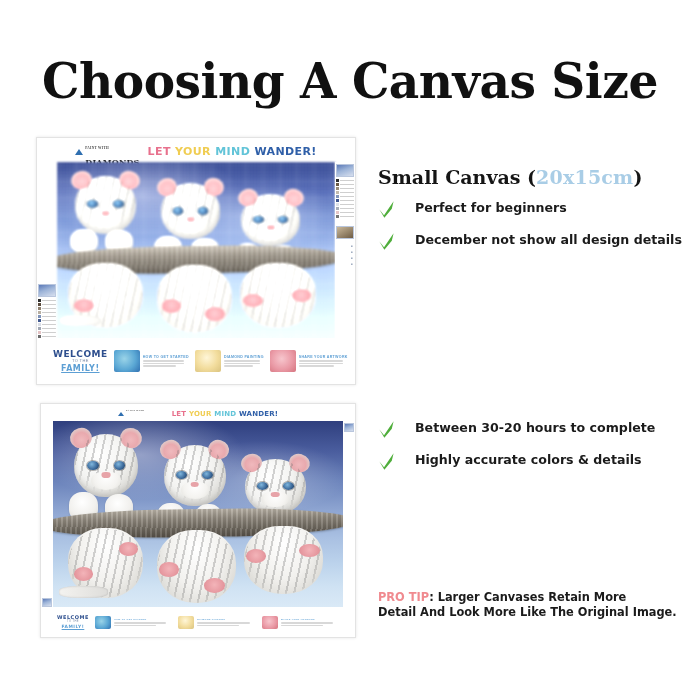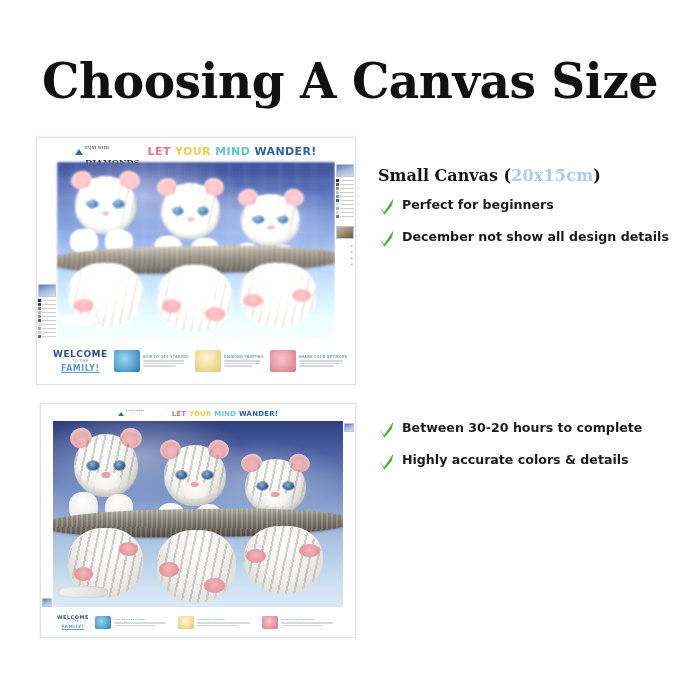--- a/index.html
+++ b/index.html
@@ -310,36 +310,36 @@
   .info-line.m { width: 90%; }
 
   
   .section { position: absolute; left: 378px; width: 312px; }
   #section-small { top: 166px; }
   #section-large { top: 421px; }
 
   .section-heading {
     font-family: "DejaVu Serif", "Liberation Serif", serif;
     font-weight: bold;
-    font-size: 16px;
+    font-size: 19px;
     color: #151515;
     margin-bottom: 13px;
     white-space: nowrap;
   }
   .dim {
     font-family: "DejaVu Serif", "Liberation Serif", serif;
     font-weight: bold;
     color: #a9cde6;
     letter-spacing: 0.2px;
   }
 
   .bullet {
     display: flex;
     align-items: flex-start;
-    gap: 7px;
+    gap: 20px;
     margin-bottom: 14px;
   }
   .check-icon { flex: none; width: 17px; height: 19px; margin-top: -1px; }
   .bullet-text {
     font-family: "DejaVu Sans", sans-serif;
     font-weight: bold;
     font-size: 12.6px;
     color: #1b1b1b;
     line-height: 1.15;
     white-space: nowrap;
@@ -739,14 +739,19 @@
       <div class="bullet-text">Between 30-20 hours to complete</div>
     </div>
     <div class="bullet">
       <svg class="check-icon" viewBox="0 0 24 26">
         <path d="M2 13 L8.5 21 L22 1.5 L19.5 12 L9 24.5 Z" fill="#4fae3b"></path>
       </svg>
       <div class="bullet-text">Highly accurate colors &amp; details</div>
     </div>
   </div>
 
+  <div id="pro-tip">
+    <span class="label">PRO TIP</span><span>:</span>
+    <span>Larger Canvases Retain More</span><br>
+    <span>Detail And Look More Like The Original Image.</span>
+  </div>
 
 </div>
 
 </body></html>

